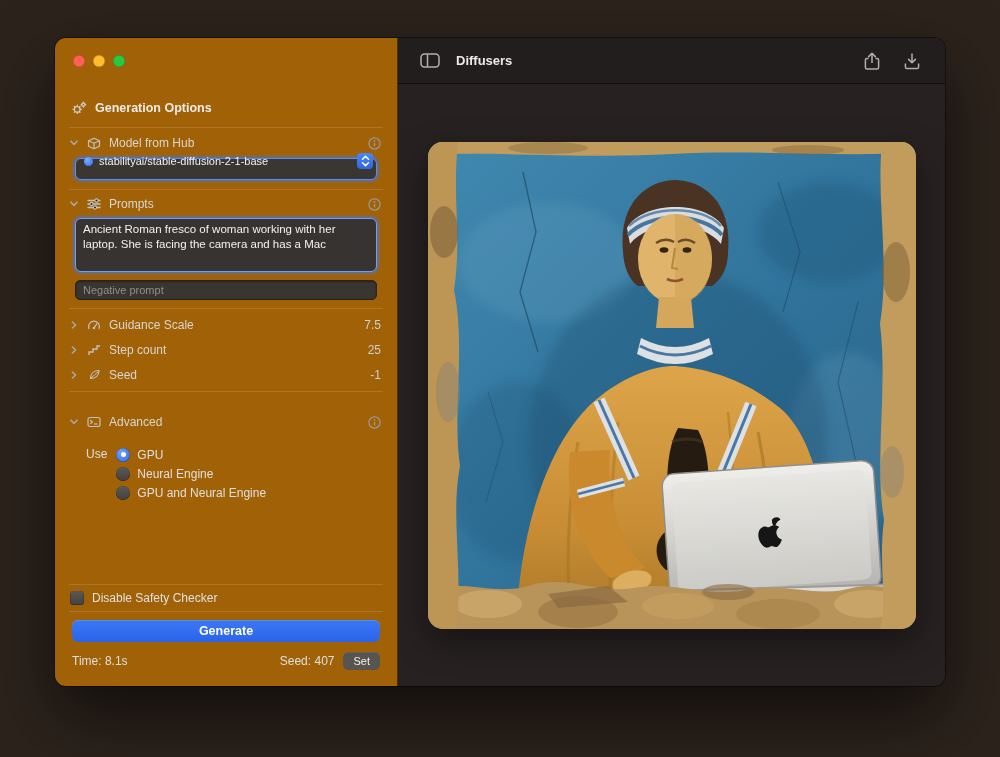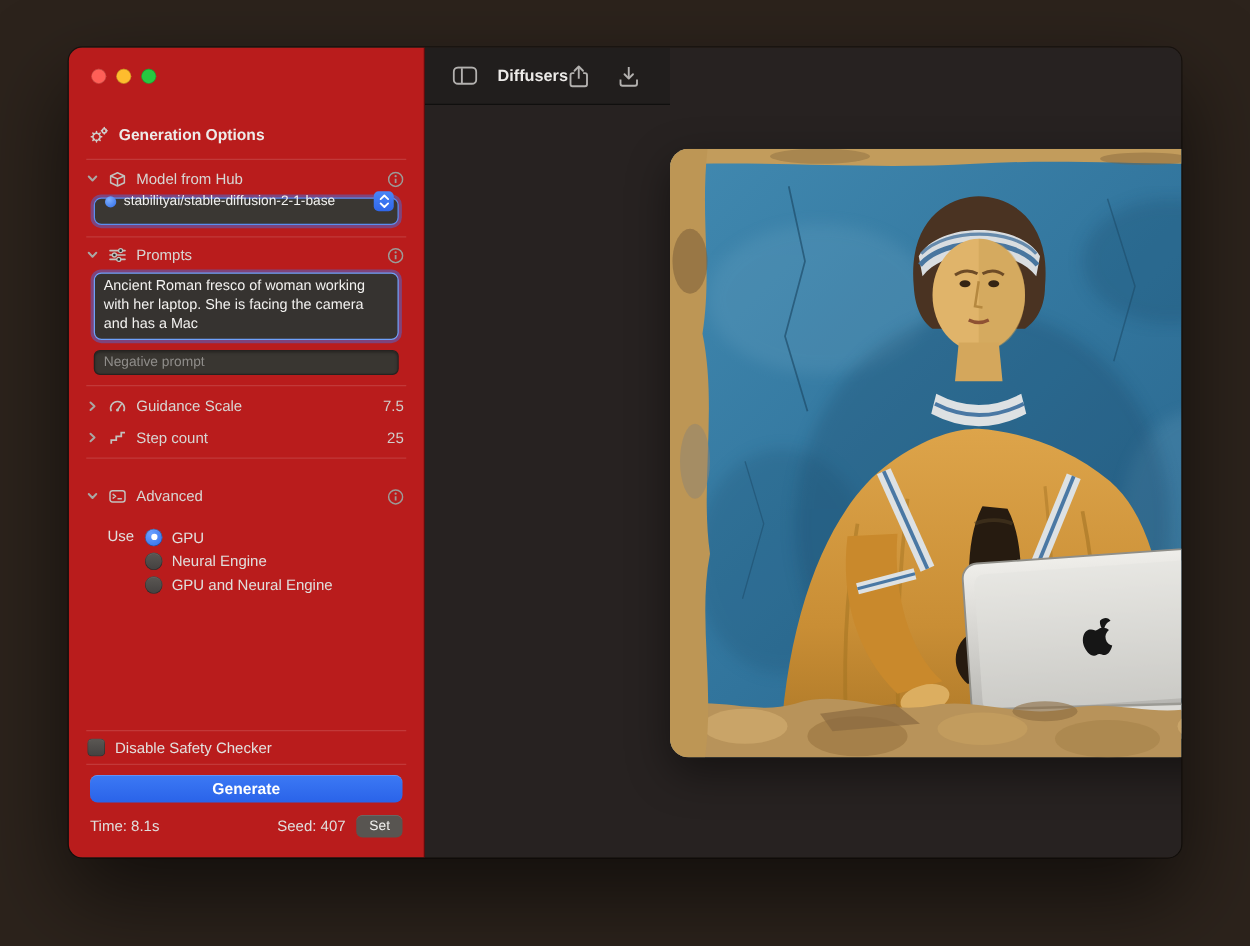--- a/index.html
+++ b/index.html
@@ -3,21 +3,21 @@
 <meta charset="utf-8">
 <style>
   * { margin:0; padding:0; box-sizing:border-box; }
   html,body { width:1000px; height:757px; }
   body { background:#2c231c; font-family:"Liberation Sans", sans-serif; overflow:hidden; position:relative; }
 
   .window { position:absolute; left:55px; top:38px; width:890px; height:648px; border-radius:11px;
             overflow:hidden; display:flex; box-shadow:0 30px 70px rgba(0,0,0,.6), 0 0 0 1px rgba(0,0,0,.45); }
 
   
-  .sidebar { width:285px; flex:none; background:#b91c1c; position:relative; border-right:1px solid rgba(0,0,0,.5); color:#d8d6d3; }
+  .sidebar { width:343px; flex:none; background:#a16207; position:relative; border-right:1px solid rgba(0,0,0,.5); color:#d8d6d3; }
   .traffic { padding:17px 0 0 18px; display:flex; gap:8px; }
   .tl { width:12px; height:12px; border-radius:50%; display:inline-block; box-shadow:inset 0 0 0 .5px rgba(0,0,0,.25); }
 
   .sb-title { display:flex; align-items:center; gap:8px; padding:0 16px; height:18px; margin-top:32px;
               font-weight:700; font-size:12.5px; color:#edebe9; }
 
   .sep { border-top:1px solid rgba(255,255,255,.13); margin:0 14px; }
 
   .srow { display:flex; align-items:center; gap:7px; padding:0 16px 0 13px; height:26px; font-size:12px; color:#d8d6d3; }
   .srow.h25 { height:25px; }
@@ -57,21 +57,21 @@
               background:linear-gradient(#5b5854,#444140); box-shadow:inset 0 0 0 .5px rgba(0,0,0,.4), inset 0 1px 0 rgba(255,255,255,.12); }
   .generate { display:block; margin:8px 17px; width:calc(100% - 34px); height:22px; border-radius:6px; border:none;
               background:linear-gradient(#3c79f4,#2a63e9); color:#fff; font-weight:700; font-size:12.5px; font-family:inherit;
               box-shadow:inset 0 .5px 0 rgba(255,255,255,.25); }
   .status-row { display:flex; align-items:center; height:22px; padding:0 17px; margin-bottom:14px; font-size:12px; color:#e0dedc; gap:9px; }
   .seedtxt { margin-left:auto; }
   .set { background:#585551; border:none; border-radius:5px; color:#f2f1ef; font-size:11px; height:18px; padding:0 10px;
          font-family:inherit; box-shadow:inset 0 .5px 0 rgba(255,255,255,.15); }
 
   
-  .main { flex:1; display:flex; flex-direction:row; background:#272221; min-width:0; }
+  .main { flex:1; display:flex; flex-direction:column; background:#272221; min-width:0; }
   .main-header { height:46px; flex:none; background:#211e1d; border-bottom:1px solid rgba(0,0,0,.5);
                  display:flex; align-items:center; padding:0 24px 0 22px; }
   .htitle { font-weight:700; font-size:13px; color:#eceae8; margin-left:16px; }
   .hspacer { flex:1; }
   .hicon { display:flex; align-items:center; }
   .hicon + .hicon { margin-left:22px; }
 
   .canvas { flex:1; display:flex; align-items:center; justify-content:center; }
   .gen-image { width:488px; height:487px; border-radius:15px; overflow:hidden; box-shadow:0 12px 34px rgba(0,0,0,.45); }
   .gen-image svg { display:block; }
@@ -199,20 +199,35 @@
       </span>
       <span class="sicon">
         <svg width="13" height="12" viewBox="0 0 13 12">
             <path d="M1 11 V8 H5 V5 H9 V2 H12" fill="none" stroke="#c3c1be" stroke-width="1.4"></path>
           </svg>
       </span>
       <span class="slabel">Step count</span>
       <span class="val">25</span>
     </div>
 
+    <div class="srow h25">
+      <span class="chev">
+        <svg width="10" height="10" viewBox="0 0 10 10">
+            <path d="M3.4 2 L6.6 5 L3.4 8" stroke="#a9a7a4" stroke-width="1.6" fill="none" stroke-linecap="round" stroke-linejoin="round"></path>
+          </svg>
+      </span>
+      <span class="sicon">
+        <svg width="13" height="13" viewBox="0 0 13 13">
+            <path d="M2.5 10.5 C2.5 5.5 6 2.5 11 2.5 C11 7.5 7.5 10.5 2.5 10.5 Z" fill="none" stroke="#c3c1be" stroke-width="1.2"></path>
+            <path d="M3 10 C5.5 7.8 7.8 5.8 10 4" stroke="#c3c1be" stroke-width="1" fill="none"></path>
+          </svg>
+      </span>
+      <span class="slabel">Seed</span>
+      <span class="val">-1</span>
+    </div>
 
     <div class="sep" style="margin-top:4px"></div>
 
     <div class="srow" style="margin-top:17px">
       <span class="chev">
         <svg width="10" height="10" viewBox="0 0 10 10">
             <path d="M2 3.2 L5 6.4 L8 3.2" stroke="#a9a7a4" stroke-width="1.6" fill="none" stroke-linecap="round" stroke-linejoin="round"></path>
           </svg>
       </span>
       <span class="sicon">

